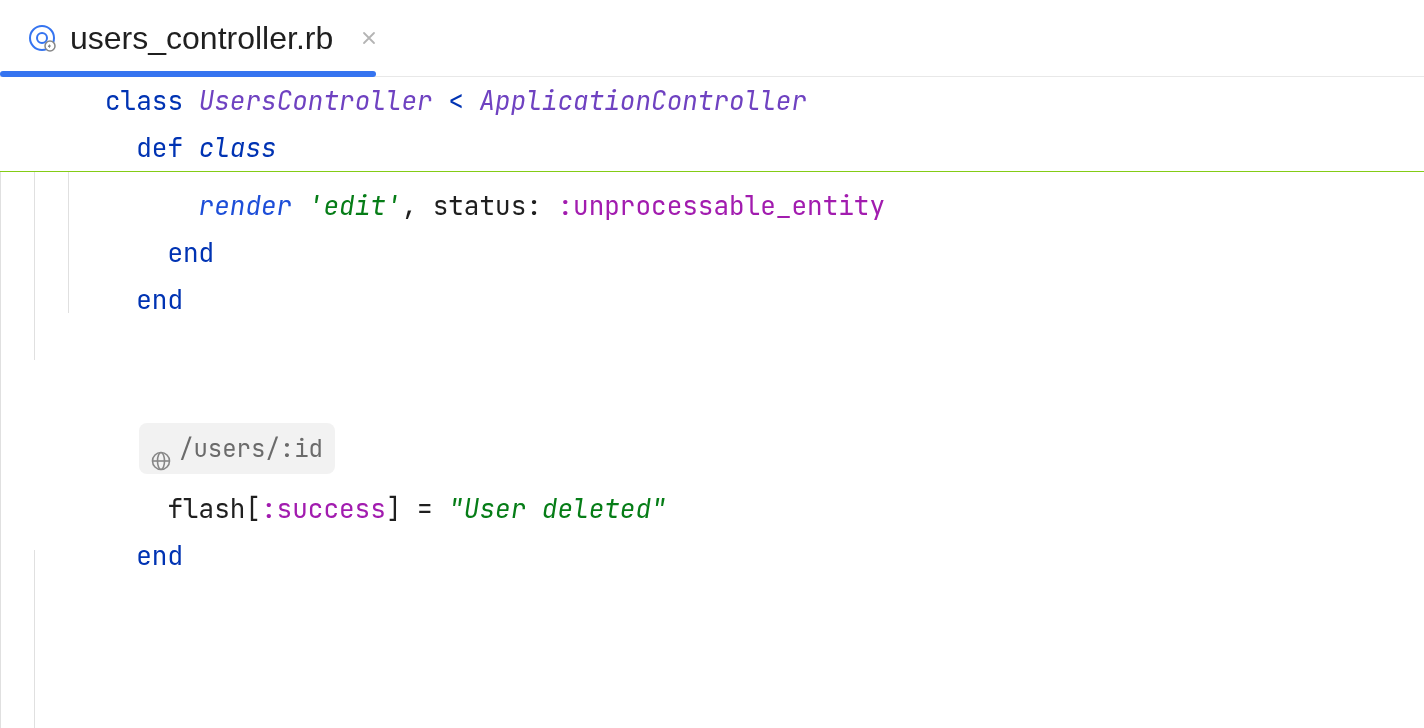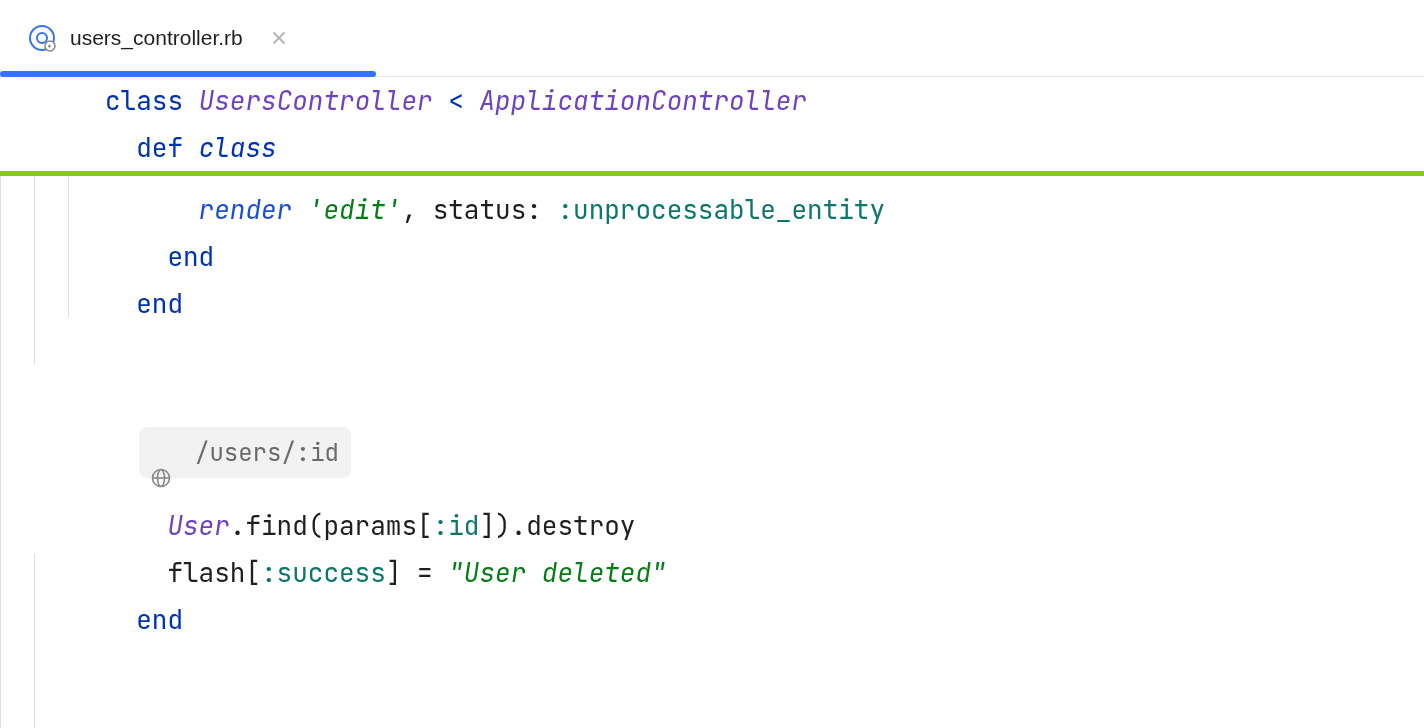--- a/index.html
+++ b/index.html
@@ -33,34 +33,34 @@
       height: 6px;
       background: #3574f0;
       border-radius: 3px;
     }
     .file-icon {
       width: 28px;
       height: 28px;
       flex-shrink: 0;
     }
     .tab-label {
-      font-size: 21px;
+      font-size: 32px;
       color: #1f1f1f;
       white-space: nowrap;
       text-align: right;
     }
     .close-icon {
       margin-left: 14px;
       width: 16px;
       height: 16px;
       cursor: pointer;
       opacity: 0.5;
     }
     .sticky-header {
-      border-bottom: 5px solid #84cc16;
+      border-bottom: 1px solid #84cc16;
       background: #ffffff;
     }
     .code-area {
       font-family: 'JetBrains Mono', 'Menlo', 'Consolas', monospace;
       font-size: 26px;
       line-height: 47px;
       padding-left: 105px;
       position: relative;
     }
     .code-line {
@@ -72,27 +72,27 @@
       width: 1px;
       background: #e0e0e0;
       top: 0;
       bottom: 0;
     }
     .kw { color: #0033b3; }
     .cls { color: #6f42c1; font-style: italic; }
     .method { color: #0033b3; font-style: italic; }
     .fn { color: #1d4ed8; font-style: italic; }
     .str { color: #067d17; font-style: italic; }
-    .sym { color: #0f766e; }
+    .sym { color: #a21caf; }
     .ident { color: #1f1f1f; }
     .const { color: #6f42c1; font-style: italic; }
     .pill {
       display: inline-flex;
-      align-items: flex-end;
-      gap: 24px;
+      align-items: center;
+      gap: 8px;
       background: #f2f2f2;
       border-radius: 8px;
       padding: 2px 12px;
       font-size: 24px;
       color: #6b6b6b;
       margin-left: 34px;
       margin-top: 6px;
       margin-bottom: 4px;
     }
     .globe-icon {
@@ -145,21 +145,20 @@
         <span class="globe-icon">
           <svg viewBox="0 0 20 20">
             <circle cx="10" cy="10" r="8.5" fill="none" stroke="#878787" stroke-width="1.6"></circle>
             <ellipse cx="10" cy="10" rx="3.5" ry="8.5" fill="none" stroke="#878787" stroke-width="1.6"></ellipse>
             <line x1="1.5" y1="10" x2="18.5" y2="10" stroke="#878787" stroke-width="1.6"></line>
           </svg>
         </span>
         <span>/users/:id</span>
       </span>
     </div>
-    <div class="code-line">    <span class="const">User</span><span class="ident">.find(params[</span><span class="sym">:id</span><span class="ident">]).destroy</span></div>
     <div class="code-line">    <span class="ident">flash[</span><span class="sym">:success</span><span class="ident">] = </span><span class="str">"User deleted"</span></div>
     <div class="code-line">  <span class="kw">end</span></div>
     <div class="indent-guide" style="left:0px; top:0; height:560px;"></div>
     <div class="indent-guide" style="left:34px; top:0; height:188px;"></div>
     <div class="indent-guide" style="left:68px; top:0; height:141px;"></div>
     <div class="indent-guide" style="left:34px; top:378px; height:188px;"></div>
   </div>
 </div>
 
 </body></html>

